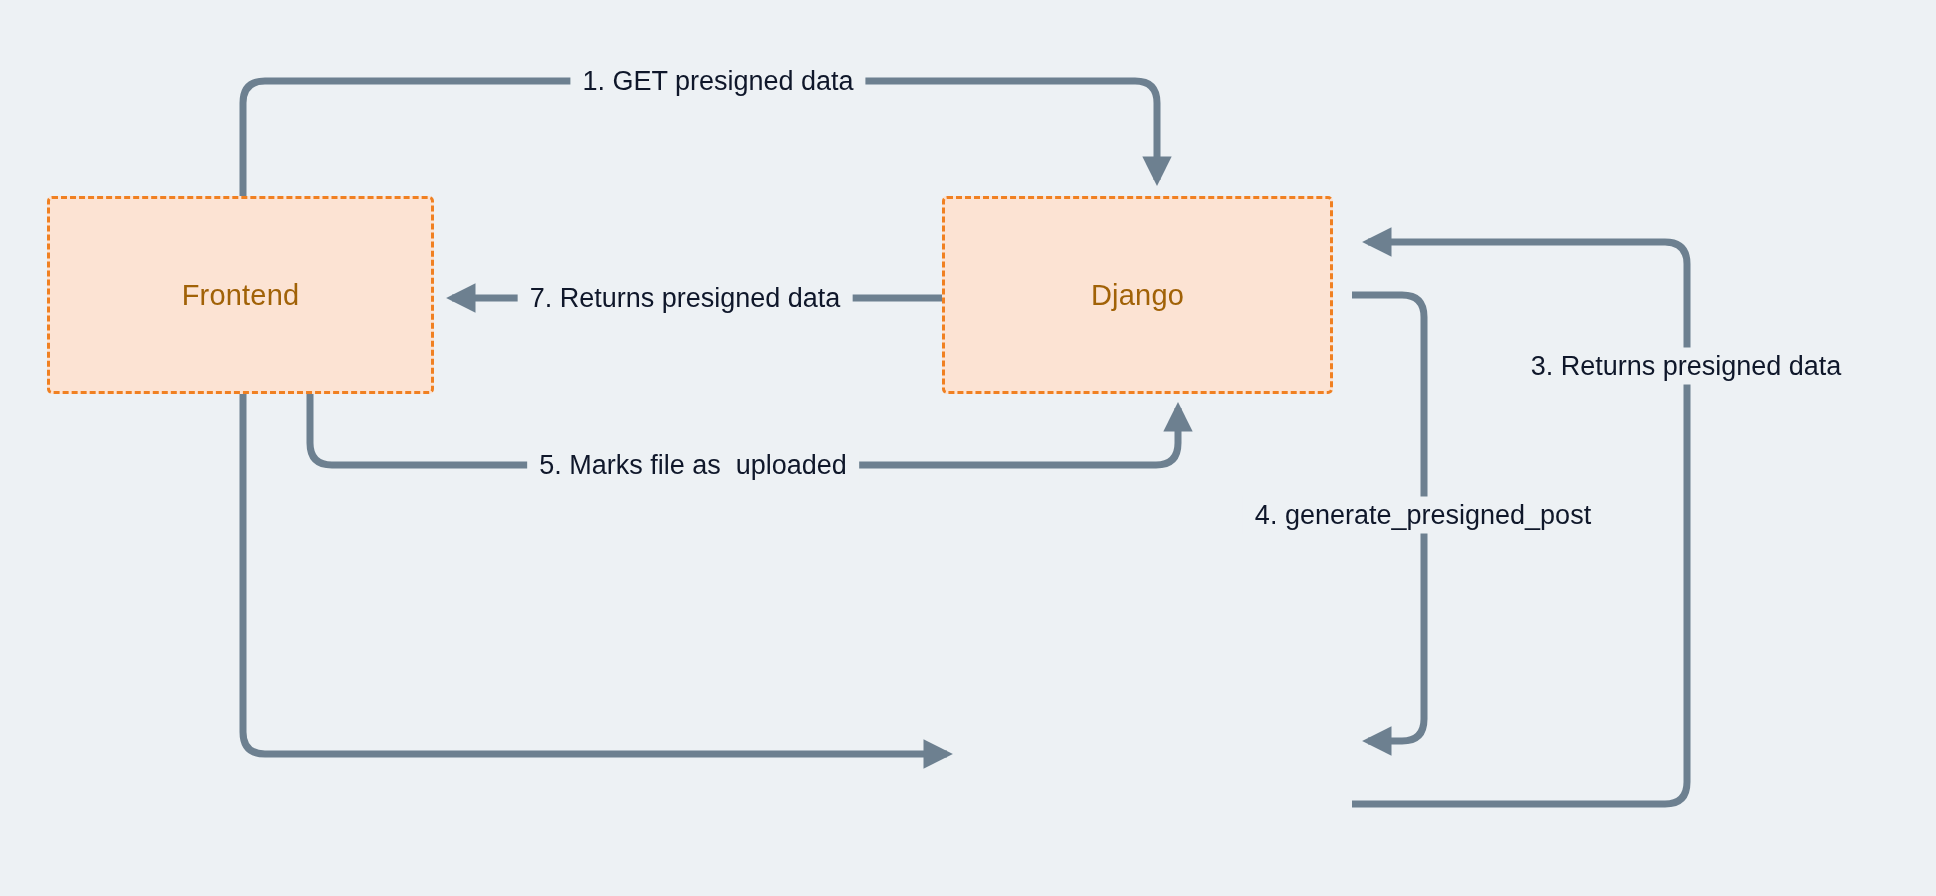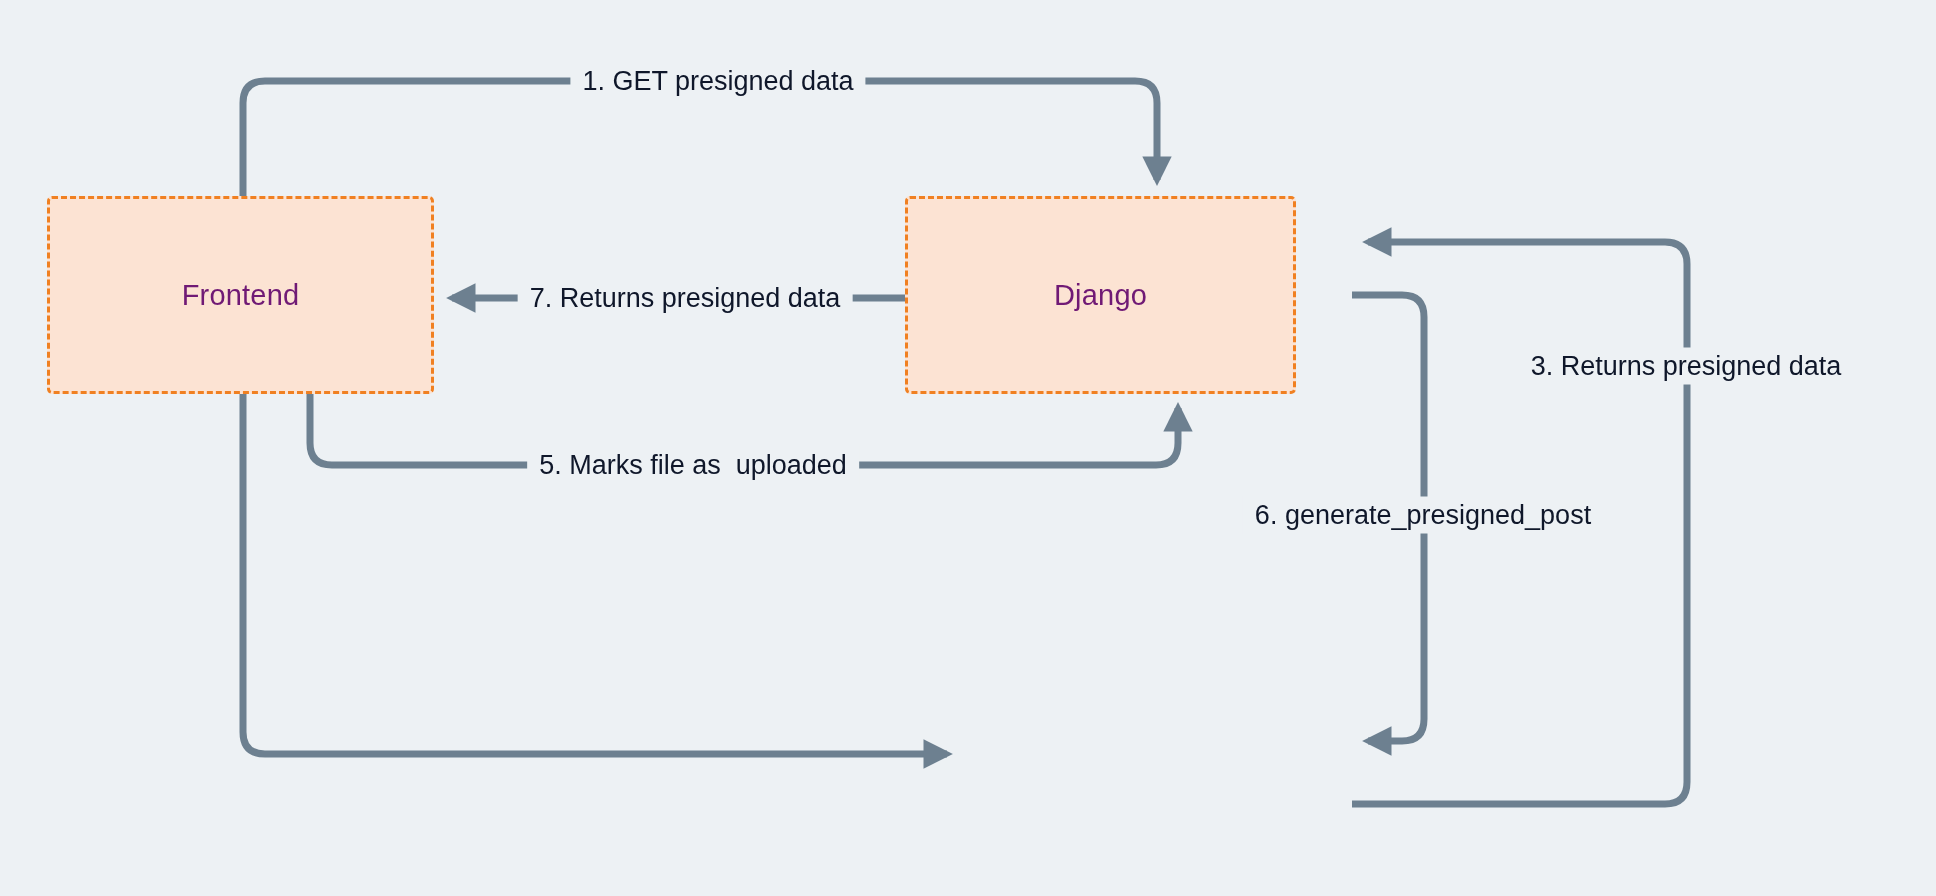--- a/index.html
+++ b/index.html
@@ -30,25 +30,25 @@
   .node {
     position: absolute;
     background: #fce3d3;
     border: 3px dashed #f08021;
     border-radius: 5px;
     display: flex;
     align-items: center;
     justify-content: center;
     box-sizing: border-box;
     font-size: 29px;
-    color: #701a75;
+    color: #a16207;
     letter-spacing: 0.2px;
   }
   .node-frontend { left: 47px;  top: 196px; width: 387px; height: 198px; }
-  .node-django   { left: 905px; top: 196px; width: 391px; height: 198px; }
+  .node-django   { left: 942px; top: 196px; width: 391px; height: 198px; }
   .node-aws-s3   { left: 961px; top: 655px; width: 391px; height: 198px; }
 
   .edge-label {
     position: absolute;
     transform: translate(-50%, -50%);
     background: #edf1f4;
     padding: 3px 12px;
     font-size: 27px;
     font-weight: 500;
     color: #0f172a;
@@ -94,18 +94,18 @@
     <span>Django</span>
   </div>
 
 
   <div class="edge-label label-step1">1. GET presigned data</div>
 
   <div class="edge-label label-step4">7. Returns presigned data</div>
 
   <div class="edge-label label-step6">5. Marks file as  uploaded</div>
 
-  <div class="edge-label label-step2">6. generate_presigned_post</div>
+  <div class="edge-label label-step2">4. generate_presigned_post</div>
 
   <div class="edge-label label-step3">3. Returns presigned data</div>
 
 
 </div>
 
 </body></html>

